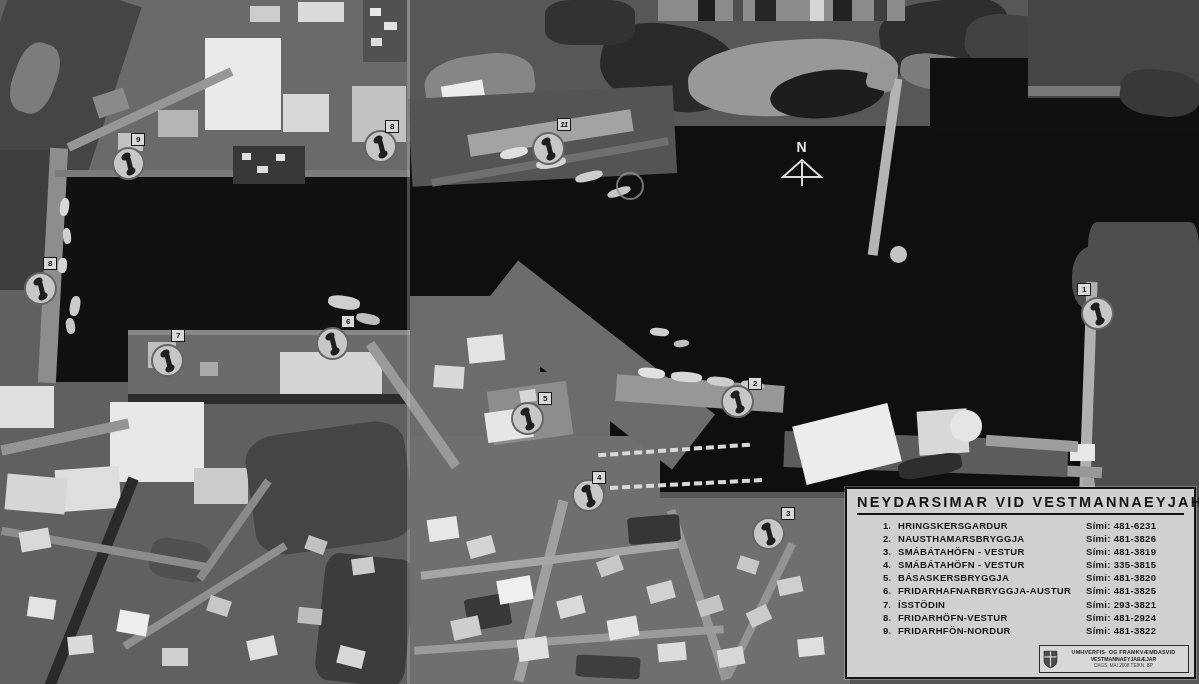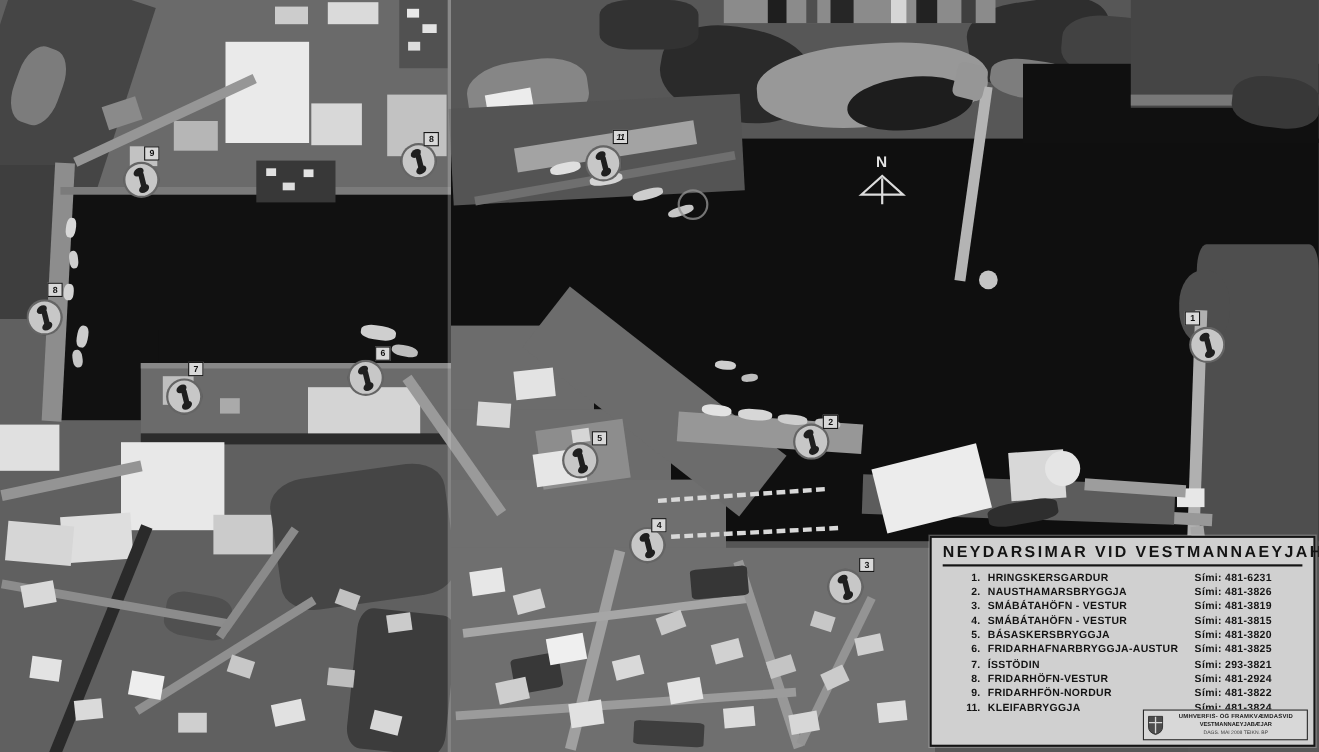--- a/index.html
+++ b/index.html
@@ -319,21 +319,21 @@
           <span class="legend-phone">Sími: 481-3826</span>
         </div>
         <div class="legend-row">
           <span class="legend-num">3.</span>
           <span class="legend-name">SMÁBÁTAHÖFN - VESTUR</span>
           <span class="legend-phone">Sími: 481-3819</span>
         </div>
         <div class="legend-row">
           <span class="legend-num">4.</span>
           <span class="legend-name">SMÁBÁTAHÖFN - VESTUR</span>
-          <span class="legend-phone">Sími: 481-3815</span>
+          <span class="legend-phone">Sími: 335-3815</span>
         </div>
         <div class="legend-row">
           <span class="legend-num">5.</span>
           <span class="legend-name">BÁSASKERSBRYGGJA</span>
           <span class="legend-phone">Sími: 481-3820</span>
         </div>
         <div class="legend-row">
           <span class="legend-num">6.</span>
           <span class="legend-name">FRIDARHAFNARBRYGGJA-AUSTUR</span>
           <span class="legend-phone">Sími: 481-3825</span>
@@ -345,25 +345,20 @@
         </div>
         <div class="legend-row">
           <span class="legend-num">8.</span>
           <span class="legend-name">FRIDARHÖFN-VESTUR</span>
           <span class="legend-phone">Sími: 481-2924</span>
         </div>
         <div class="legend-row">
           <span class="legend-num">9.</span>
           <span class="legend-name">FRIDARHFÖN-NORDUR</span>
           <span class="legend-phone">Sími: 481-3822</span>
-        </div>
-        <div class="legend-row">
-          <span class="legend-num">11.</span>
-          <span class="legend-name">KLEIFABRYGGJA</span>
-          <span class="legend-phone">Sími: 481-3824</span>
         </div>
       </div>
     <div id="stamp">
       <svg id="stamp-shield" width="15" height="19" viewBox="0 0 20 25">
         <path d="M1.5 1.5 h17 v13 q0 6.5 -8.5 9 q-8.5 -2.5 -8.5 -9 z" fill="#4c4c4c" stroke="#222" stroke-width="1"></path>
         <line x1="10" y1="2" x2="10" y2="22" stroke="#d8d8d8" stroke-width="1.6"></line>
         <line x1="2" y1="9" x2="18" y2="9" stroke="#d8d8d8" stroke-width="1.6"></line>
       </svg>
       <div id="stamp-text">
         <div id="stamp-line1">UMHVERFIS- OG FRAMKVÆMDASVID</div>

